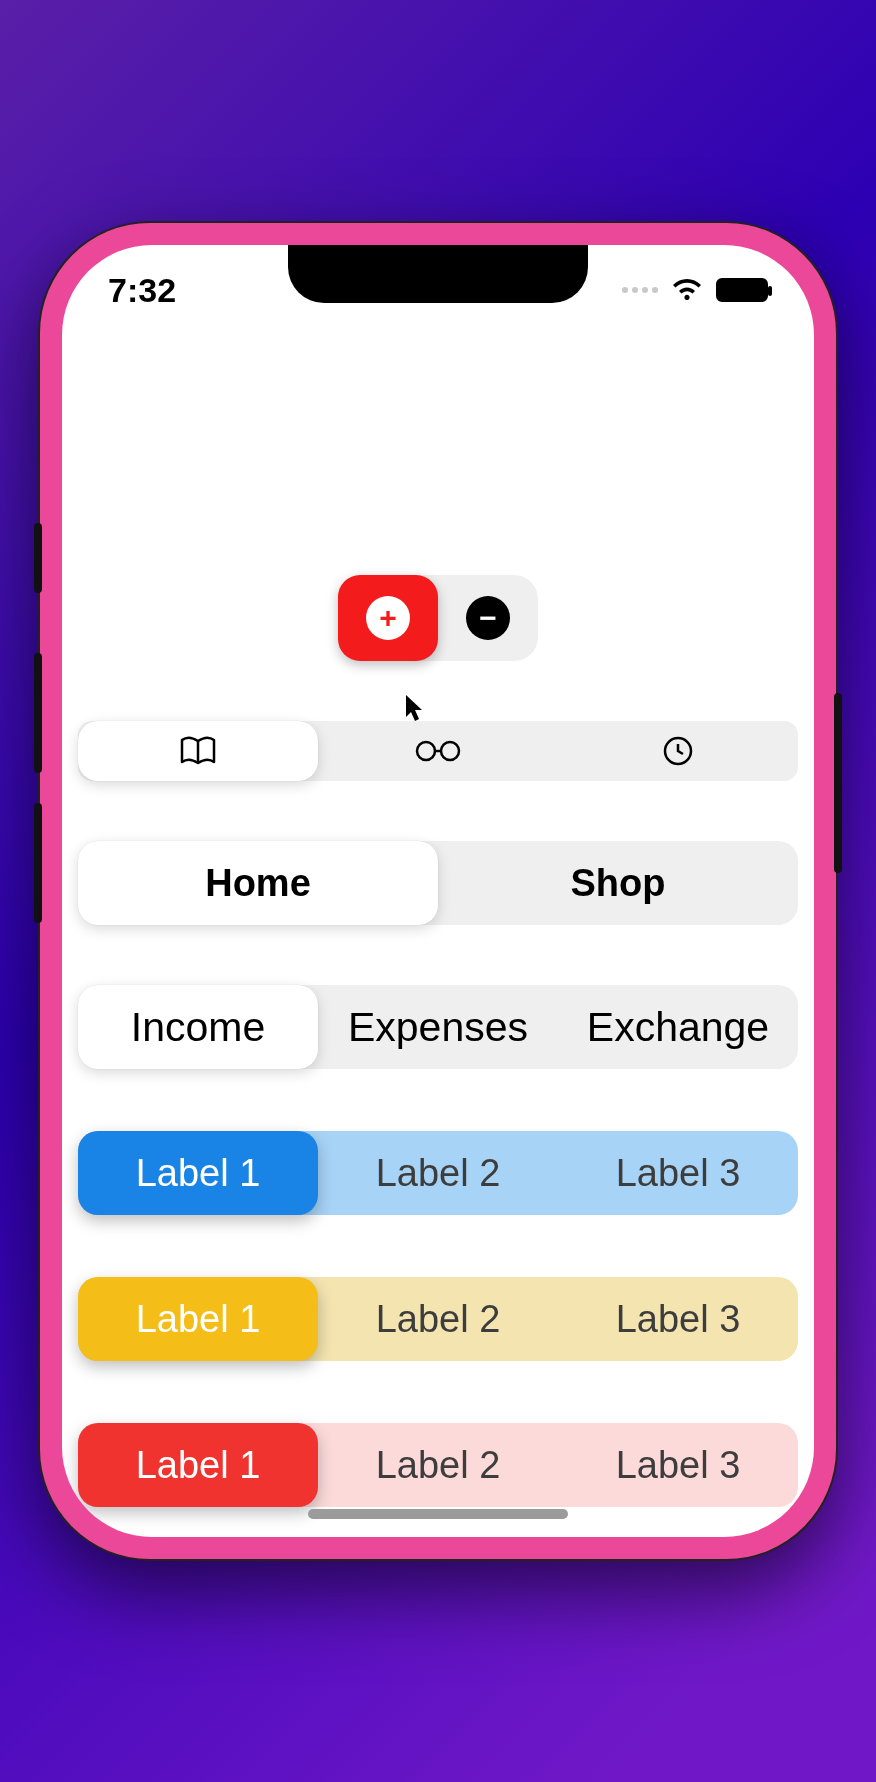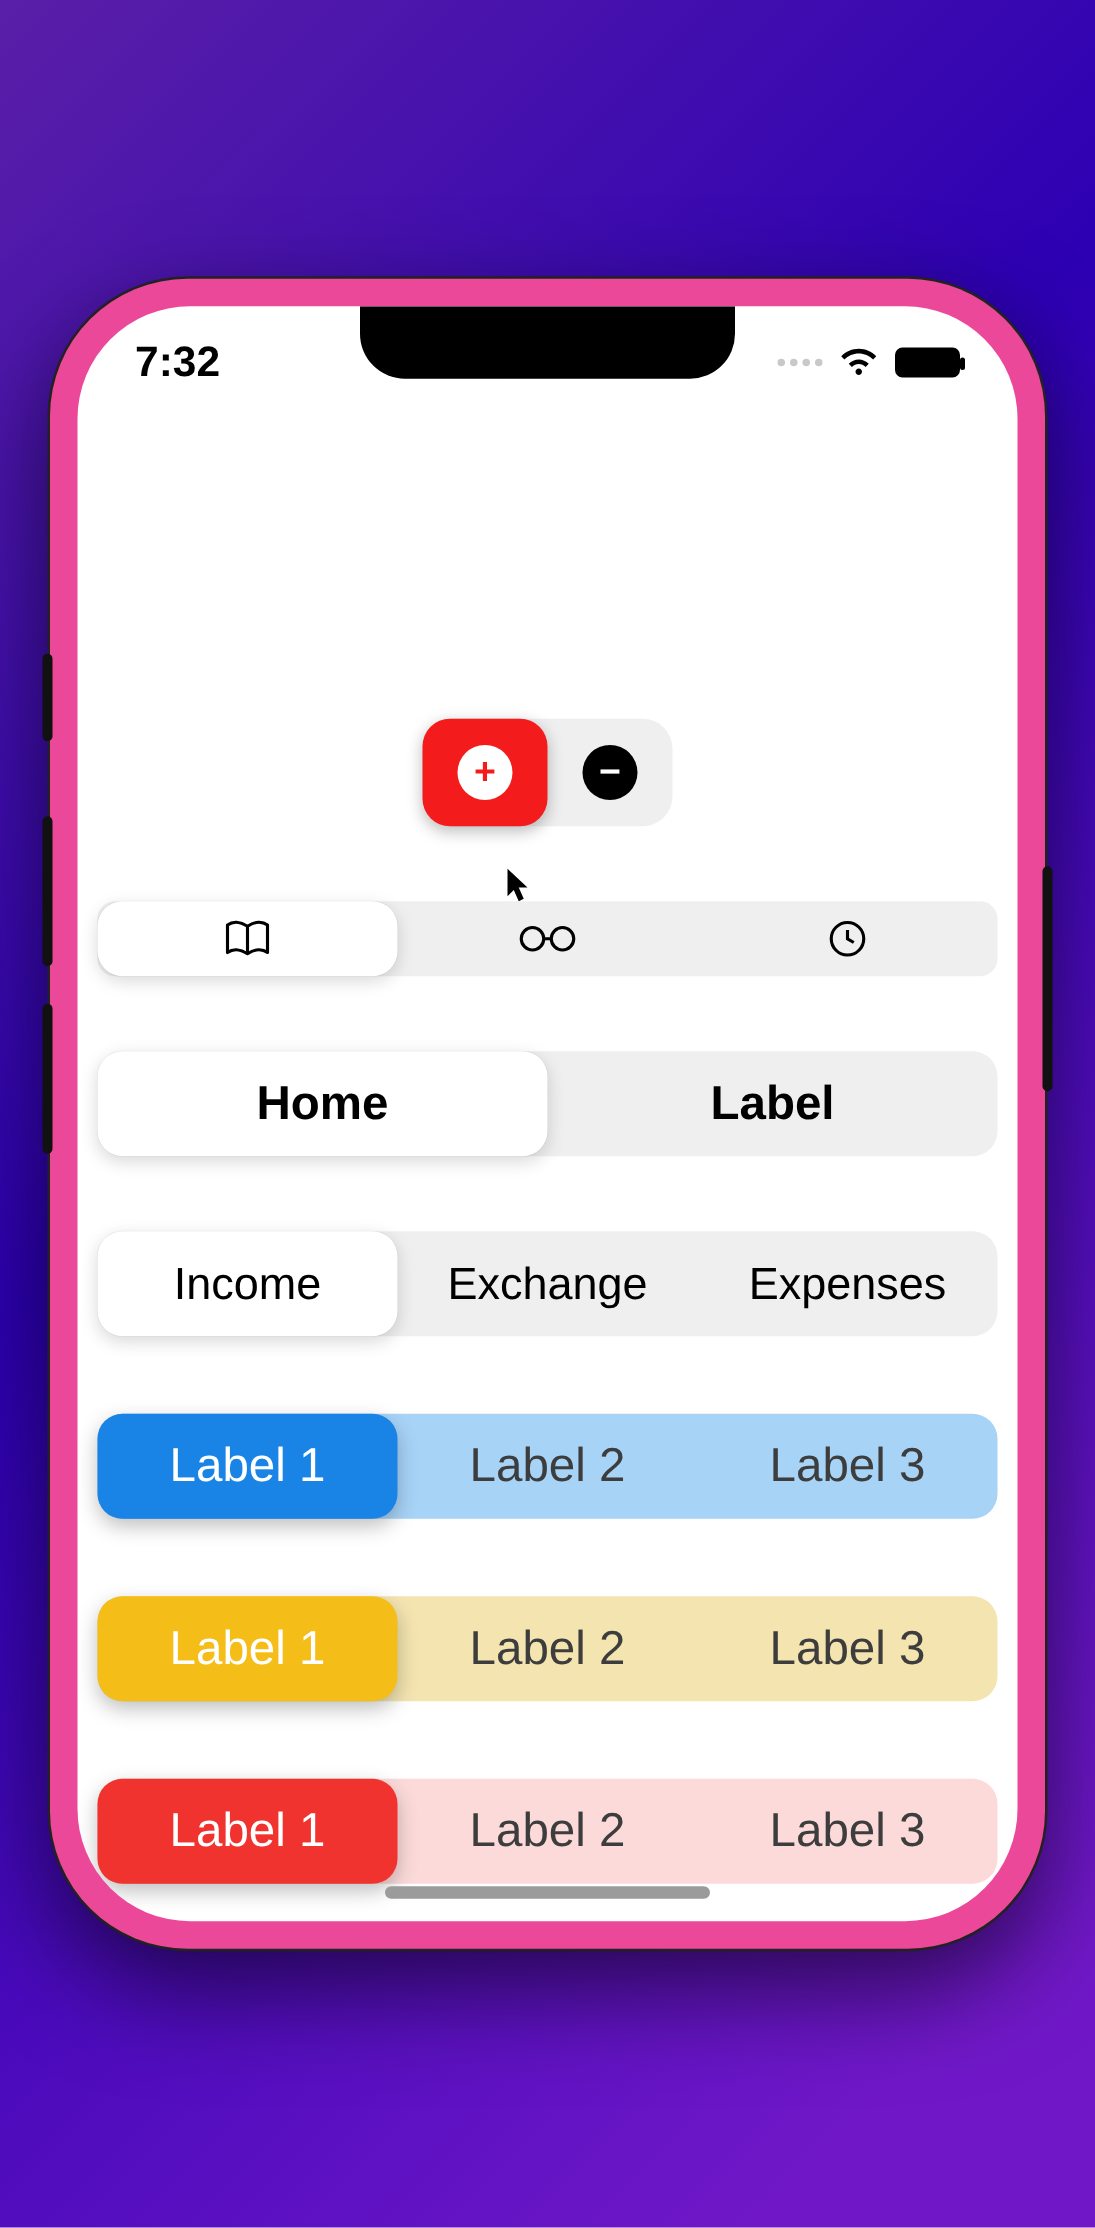--- a/index.html
+++ b/index.html
@@ -62,21 +62,21 @@
 
   .row2{margin:60px 0 0;height:60px;border-radius:14px;}
   .row2 .seg-item{height:100%;}
   .row2 .seg-pill{height:60px;}
   
   .row3{margin:60px 0 0;height:84px;border-radius:20px;}
   .row3 .seg-item{font-size:38px;font-weight:bold;}
   .row3 .seg-pill{height:84px;}
   
   .row4{margin:60px 0 0;height:84px;border-radius:20px;}
-  .row4 .seg-item{font-size:36px;justify-content:center;}
+  .row4 .seg-item{font-size:41px;justify-content:center;}
   .row4 .seg-pill{height:84px;}
   
   .color-group{margin:62px 0 0;height:84px;border-radius:20px;}
   .color-group .seg-item{font-size:38px;font-weight:500;}
   .color-pill{border-radius:20px;box-shadow:0 6px 16px rgba(0,0,0,.25);text-align:center;}
   .g-blue{background:#a7d3f7;}
   .g-blue .color-pill{background:#1a84e6;color:#fff;}
   .g-blue .off{color:#3d3d3d;}
   .g-yellow{background:#f3e4b0;}
   .g-yellow .color-pill{background:#f5bd17;color:#fff;}
@@ -152,33 +152,33 @@
               </svg>
           </span>
         </div>
       </div>
 
       <div class="seg-group seg-bg row3">
         <div class="seg-item seg-pill">
           <span>Home</span>
         </div>
         <div class="seg-item">
-          <span>Label</span>
+          <span>Shop</span>
         </div>
       </div>
 
       <div class="seg-group seg-bg row4">
         <div class="seg-item seg-pill">
           <span>Income</span>
         </div>
         <div class="seg-item">
+          <span>Expenses</span>
+        </div>
+        <div class="seg-item">
           <span>Exchange</span>
-        </div>
-        <div class="seg-item">
-          <span>Expenses</span>
         </div>
       </div>
 
       <div class="seg-group color-group g-blue">
         <div class="seg-item color-pill">
           <span>Label 1</span>
         </div>
         <div class="seg-item off">
           <span>Label 2</span>
         </div>

